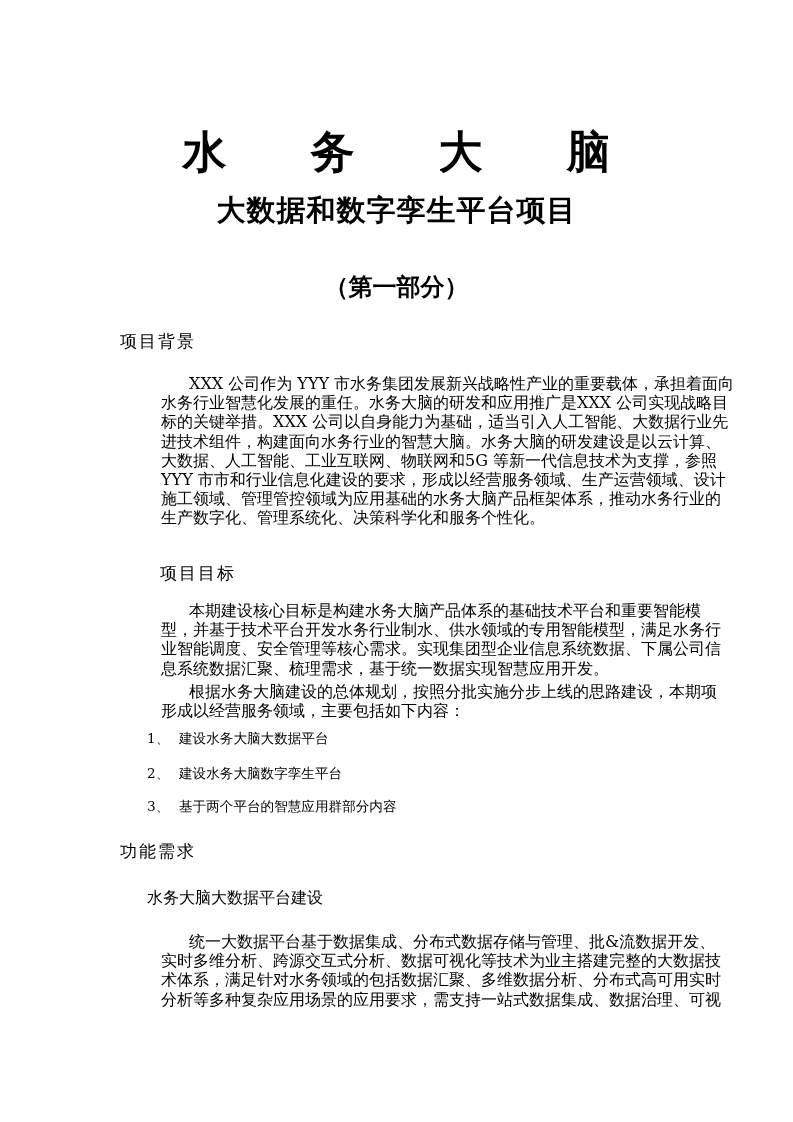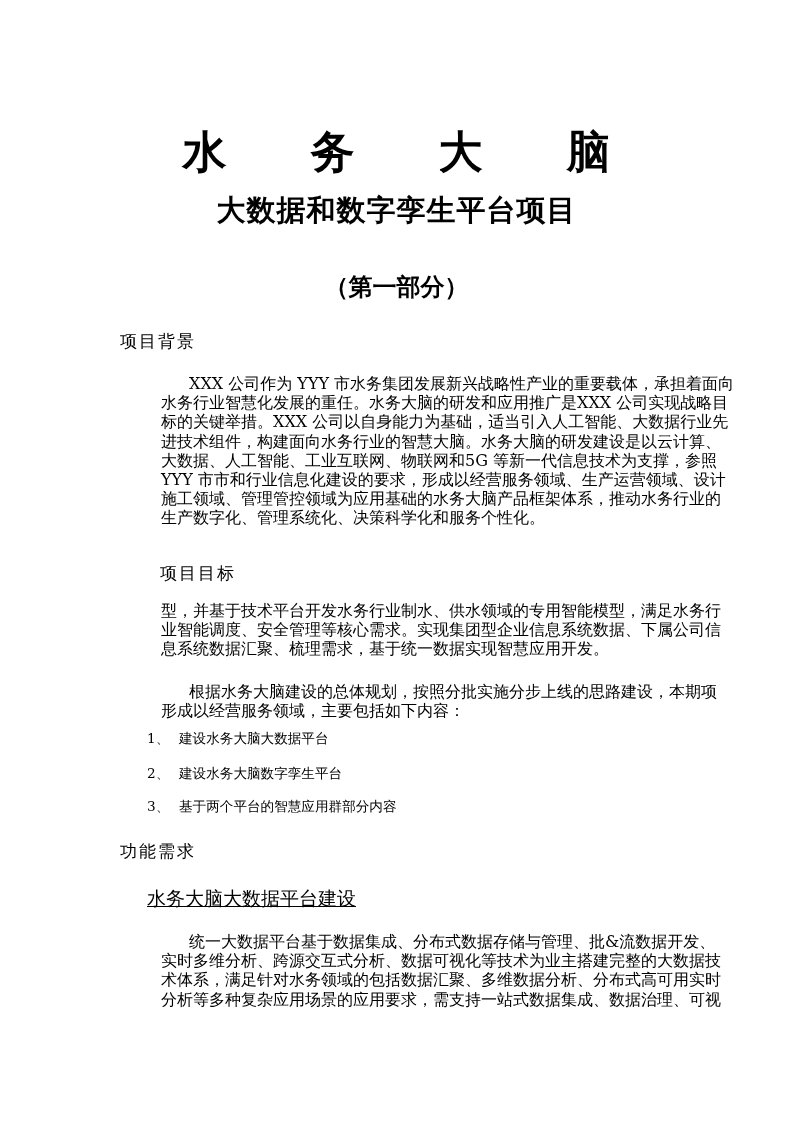--- a/index.html
+++ b/index.html
@@ -3,21 +3,21 @@
 <meta charset="utf-8">
 <style>
   html, body { margin: 0; padding: 0; background: #ffffff; }
   body { width: 793px; height: 1122px; position: relative; overflow: hidden; color: #000; font-family: "DejaVu Serif", "Liberation Serif", serif; }
   .page { position: absolute; left: 0; top: 0; width: 793px; height: 1122px; }
   .title-main { position: absolute; top: 124px; left: 0; width: 793px; text-align: center; font-family: "DejaVu Sans", sans-serif; font-weight: bold; font-size: 44px; line-height: 56px; letter-spacing: 0; }
   .title-main span { display: inline-block; width: 128px; text-align: center; }
   .title-sub { position: absolute; top: 190px; left: 0; width: 793px; text-align: center; font-family: "DejaVu Sans", sans-serif; font-weight: bold; font-size: 29px; line-height: 40px; letter-spacing: 1px; }
   .title-part { position: absolute; top: 270px; left: 0; width: 793px; text-align: center; font-family: "DejaVu Sans", sans-serif; font-weight: bold; font-size: 24px; line-height: 34px; }
   .h1 { position: absolute; left: 120px; font-family: "DejaVu Sans", sans-serif; font-size: 17px; line-height: 22px; letter-spacing: 2px; }
-  .h2 { position: absolute; left: 147px; font-family: "DejaVu Sans", sans-serif; font-size: 19px; line-height: 22px; text-decoration: underline; }
+  .h2 { position: absolute; left: 147px; font-family: "DejaVu Sans", sans-serif; font-size: 16px; line-height: 22px; }
   .para { position: absolute; left: 120px; width: 560px; font-size: 16px; line-height: 19.2px; text-align: justify; margin-left: 41px; }
   .para .line { display: block; white-space: nowrap; height: 19.2px; overflow: visible; }
   .para .indent { padding-left: 28px; }
   .list-item { position: absolute; left: 147px; font-size: 13.6px; line-height: 19px; white-space: nowrap; }
   .list-item .num { display: inline-block; width: 32px; }
 </style>
 </head>
 <body>
 
 <div class="page">
@@ -39,20 +39,21 @@
     <span class="line">进技术组件，构建面向水务行业的智慧大脑。水务大脑的研发建设是以云计算、</span>
     <span class="line">大数据、人工智能、工业互联网、物联网和5G 等新一代信息技术为支撑，参照</span>
     <span class="line">YYY 市市和行业信息化建设的要求，形成以经营服务领域、生产运营领域、设计</span>
     <span class="line">施工领域、管理管控领域为应用基础的水务大脑产品框架体系，推动水务行业的</span>
     <span class="line">生产数字化、管理系统化、决策科学化和服务个性化。</span>
   </div>
 
   <div class="h1" style="top:562px;margin-left:40px;">项目目标</div>
 
   <div class="para" style="top:601px;">
+    <span class="line indent">本期建设核心目标是构建水务大脑产品体系的基础技术平台和重要智能模</span>
     <span class="line">型，并基于技术平台开发水务行业制水、供水领域的专用智能模型，满足水务行</span>
     <span class="line">业智能调度、安全管理等核心需求。实现集团型企业信息系统数据、下属公司信</span>
     <span class="line">息系统数据汇聚、梳理需求，基于统一数据实现智慧应用开发。</span>
   </div>
 
   <div class="para" style="top:682px;">
     <span class="line indent">根据水务大脑建设的总体规划，按照分批实施分步上线的思路建设，本期项</span>
     <span class="line">形成以经营服务领域，主要包括如下内容：</span>
   </div>
 

